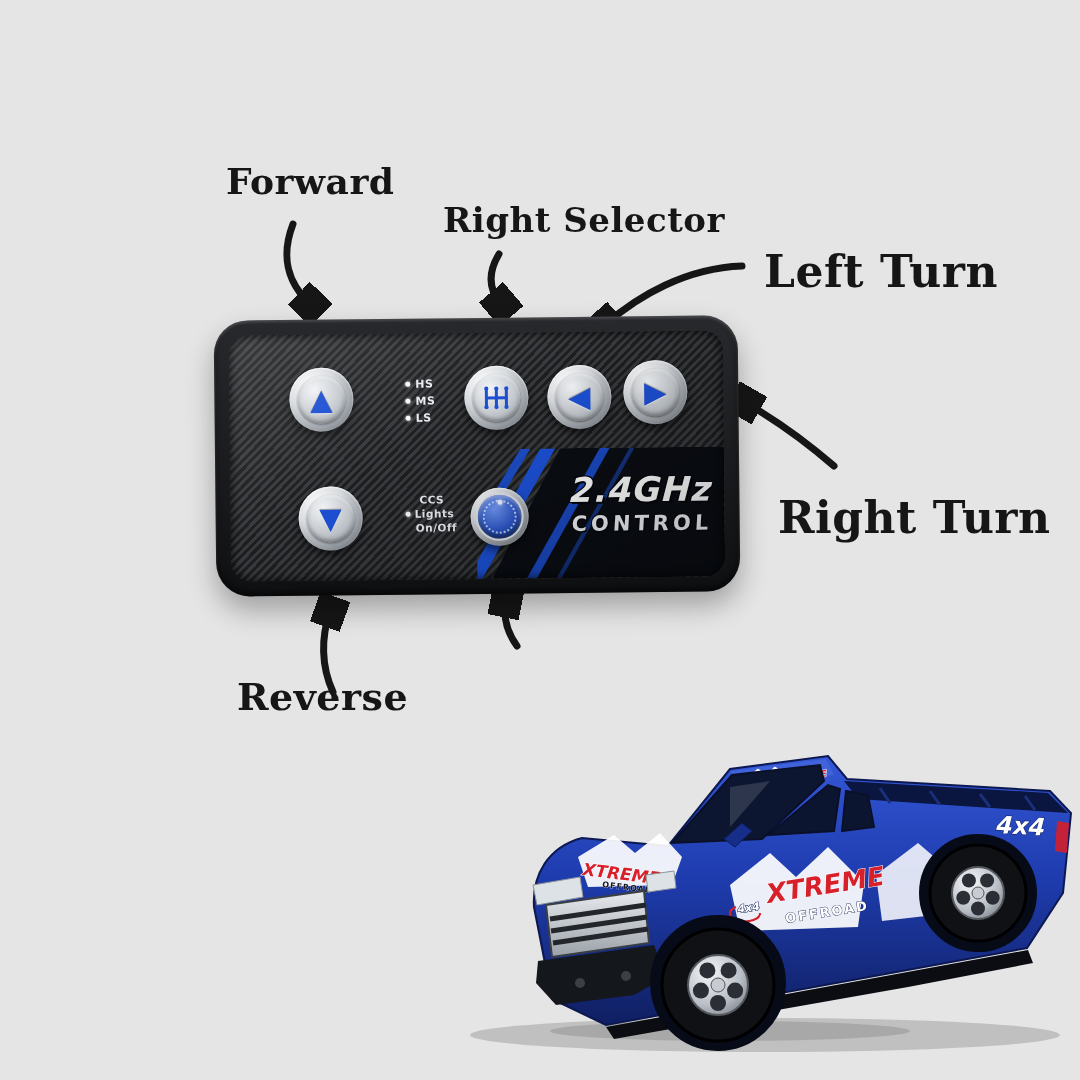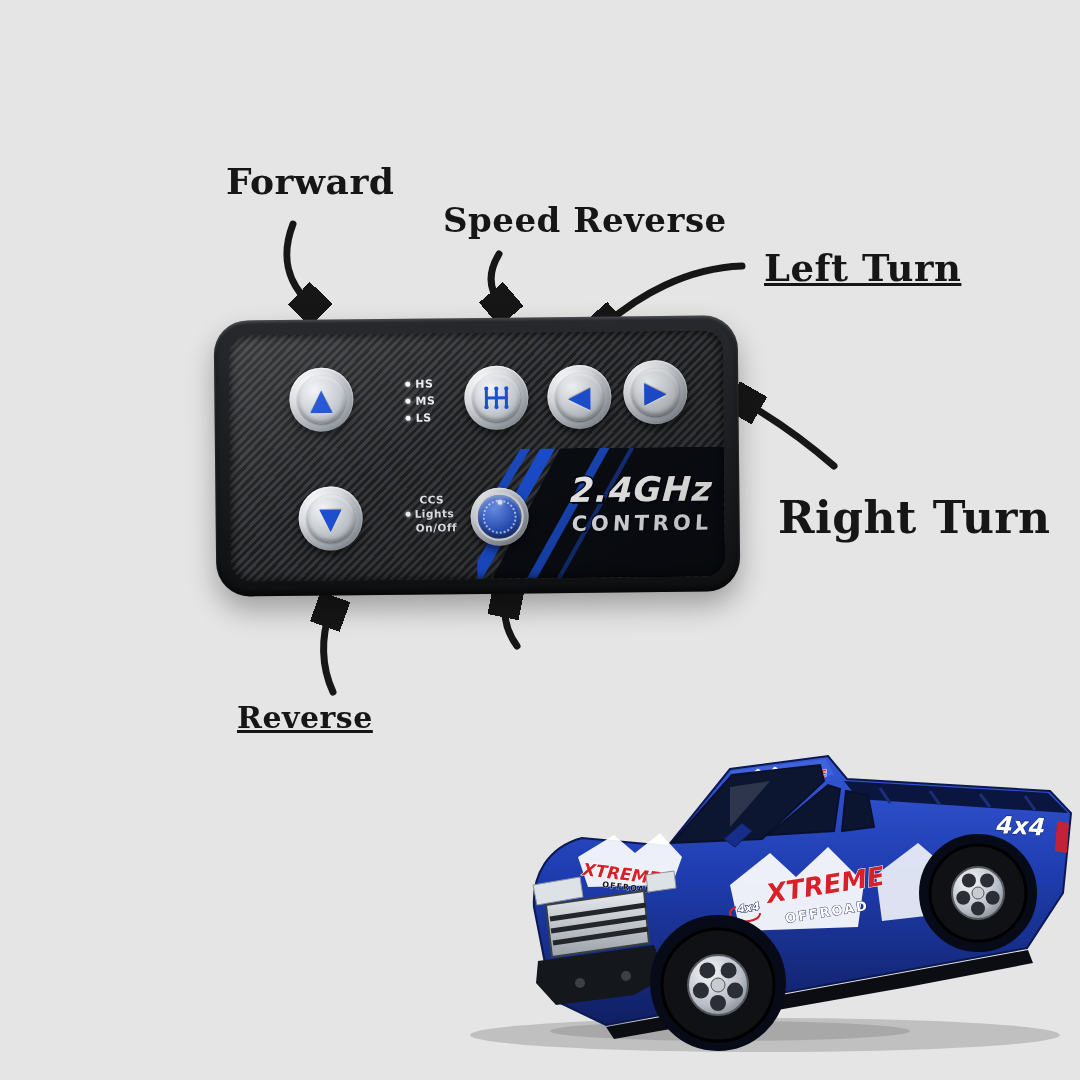--- a/index.html
+++ b/index.html
@@ -3,24 +3,24 @@
 <meta charset="utf-8">
 <style>
   html,body { margin:0; padding:0; background:#ffffff; }
   .canvas { position:relative; width:1080px; height:1080px; background:#e5e5e5; overflow:hidden;
             font-family:"DejaVu Serif", serif;padding-left:12px; }
 
   
   .label { position:absolute; font-weight:700; color:#161616; letter-spacing:.5px; white-space:nowrap; }
   .lbl-forward  { left:226px; top:160px; font-size:36px; }
   .lbl-speed    { left:443px; top:200px; font-size:34px; }
-  .lbl-left     { left:764px; top:246px; font-size:37px;text-decoration:underline; }
+  .lbl-left     { left:764px; top:246px; font-size:44px; }
   .lbl-right    { left:778px; top:492px; font-size:44px; }
   .lbl-lights   { left:447px; top:658px; font-size:34px; }
-  .lbl-reverse  { left:237px; top:700px; font-size:30px;text-decoration:underline; }
+  .lbl-reverse  { left:237px; top:674px; font-size:38px; }
 
   .arrows { position:absolute; left:0; top:0; width:1080px; height:1080px; pointer-events:none; }
   .arrows path { fill:none; stroke:#161616; stroke-width:7; stroke-linecap:round; }
 
   
   .remote { position:absolute; left:215px; top:318px; width:524px; height:276px;
             border-radius:34px; transform:rotate(-0.6deg);
             background:linear-gradient(180deg,#28292c,#0f1012);
             box-shadow:0 14px 28px rgba(0,0,0,.30), inset 0 2px 3px rgba(255,255,255,.18), inset 0 -4px 7px rgba(0,0,0,.6); }
   .panel { position:absolute; left:15px; top:15px; right:15px; bottom:15px; border-radius:20px; overflow:hidden;
@@ -114,21 +114,21 @@
     </defs>
     <path d="M 293 224 C 280 258 288 283 310 304" marker-end="url(#ah)"></path>
     <path d="M 499 254 C 487 274 489 290 501 304" marker-end="url(#ah)"></path>
     <path d="M 742 266 C 686 268 638 296 606 324" marker-end="url(#ah)"></path>
     <path d="M 834 466 C 804 440 774 419 746 403" marker-end="url(#ah)"></path>
     <path d="M 517 646 C 507 632 503 617 506 602" marker-end="url(#ah)"></path>
     <path d="M 333 692 C 321 666 321 637 330 612" marker-end="url(#ah)"></path>
   </svg>
 
   <div class="label lbl-forward">Forward</div>
-  <div class="label lbl-speed">Speed Reverse</div>
+  <div class="label lbl-speed">Right Selector</div>
   <div class="label lbl-left">Left Turn</div>
   <div class="label lbl-right">Right Turn</div>
   <div class="label lbl-reverse">Reverse</div>
 
   <div class="remote">
     <div class="panel">
 
       <div class="brand-zone">
         <div class="brand-dark"></div>
         <div class="stripe s1"></div>

